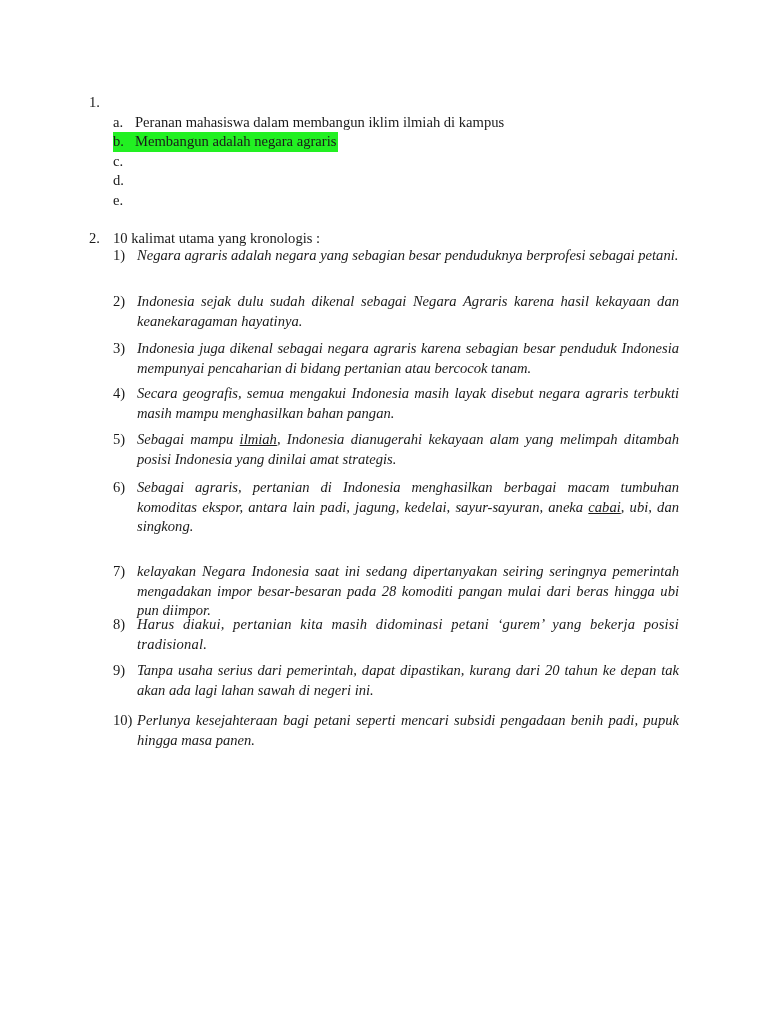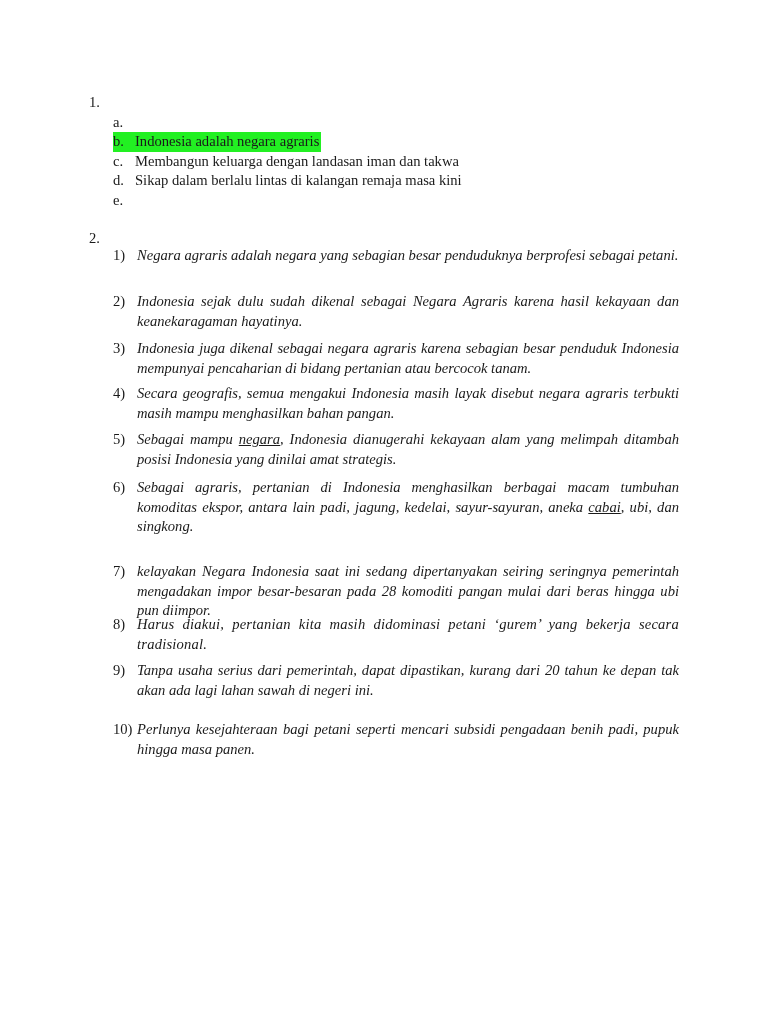--- a/index.html
+++ b/index.html
@@ -83,44 +83,44 @@
 
 <div class="page">
 
   <div class="sec" style="top:93px;">
     <div class="sec-head">
       <span class="sec-num">1.</span>
     </div>
     <ul class="opt-list">
       <li class="opt">
         <span class="lt">a.</span>
+        <span>Peranan mahasiswa dalam membangun iklim ilmiah di kampus</span>
       </li>
       <li style="display:block;height:19.5px;">
         <span class="opt hl">
           <span class="lt">b.</span>
-          <span>Indonesia adalah negara agraris</span>
+          <span>Membangun adalah negara agraris</span>
         </span>
       </li>
       <li class="opt">
         <span class="lt">c.</span>
-        <span>Membangun keluarga dengan landasan iman dan takwa</span>
       </li>
       <li class="opt">
         <span class="lt">d.</span>
-        <span>Sikap dalam berlalu lintas di kalangan remaja masa kini</span>
       </li>
       <li class="opt">
         <span class="lt">e.</span>
       </li>
     </ul>
   </div>
 
   <div class="sec" style="top:229px;height:540px;">
     <div class="sec-head">
       <span class="sec-num">2.</span>
+      <span>10 kalimat utama yang kronologis :</span>
     </div>
 
     <div class="stmt" style="top:17px;">
       <span class="n">1)</span>
       <span class="t">Negara agraris adalah negara yang sebagian besar penduduknya berprofesi sebagai petani.</span>
     </div>
 
     <div class="stmt" style="top:63px;">
       <span class="n">2)</span>
       <span class="t">Indonesia sejak dulu sudah dikenal sebagai Negara Agraris karena hasil kekayaan dan keanekaragaman hayatinya.</span>
@@ -131,42 +131,42 @@
       <span class="t">Indonesia juga dikenal sebagai negara agraris karena sebagian besar penduduk Indonesia mempunyai pencaharian di bidang pertanian atau bercocok tanam.</span>
     </div>
 
     <div class="stmt" style="top:155px;">
       <span class="n">4)</span>
       <span class="t">Secara geografis, semua mengakui Indonesia masih layak disebut negara agraris terbukti masih mampu menghasilkan bahan pangan.</span>
     </div>
 
     <div class="stmt" style="top:201px;">
       <span class="n">5)</span>
-      <span class="t"><span>Sebagai mampu </span><span class="u">negara</span><span>, Indonesia dianugerahi kekayaan alam yang melimpah ditambah posisi Indonesia yang dinilai amat strategis.</span></span>
+      <span class="t"><span>Sebagai mampu </span><span class="u">ilmiah</span><span>, Indonesia dianugerahi kekayaan alam yang melimpah ditambah posisi Indonesia yang dinilai amat strategis.</span></span>
     </div>
 
     <div class="stmt" style="top:249px;">
       <span class="n">6)</span>
       <span class="t"><span>Sebagai agraris, pertanian di Indonesia menghasilkan berbagai macam tumbuhan komoditas ekspor, antara lain padi, jagung, kedelai, sayur-sayuran, aneka </span><span class="u">cabai</span><span>, ubi, dan singkong.</span></span>
     </div>
 
     <div class="stmt" style="top:333px;">
       <span class="n">7)</span>
       <span class="t">kelayakan Negara Indonesia saat ini sedang dipertanyakan seiring seringnya pemerintah mengadakan impor besar-besaran pada 28 komoditi pangan mulai dari beras hingga ubi pun diimpor.</span>
     </div>
 
     <div class="stmt" style="top:386px;">
       <span class="n">8)</span>
-      <span class="t narrow">Harus diakui, pertanian kita masih didominasi petani ‘gurem’ yang bekerja secara tradisional.</span>
+      <span class="t narrow">Harus diakui, pertanian kita masih didominasi petani ‘gurem’ yang bekerja posisi tradisional.</span>
     </div>
 
     <div class="stmt" style="top:432px;">
       <span class="n">9)</span>
       <span class="t">Tanpa usaha serius dari pemerintah, dapat dipastikan, kurang dari 20 tahun ke depan tak akan ada lagi lahan sawah di negeri ini.</span>
     </div>
 
-    <div class="stmt" style="top:482px;margin-top:9px;">
+    <div class="stmt" style="top:482px;">
       <span class="n">10)</span>
       <span class="t">Perlunya kesejahteraan bagi petani seperti mencari subsidi pengadaan benih padi, pupuk hingga masa panen.</span>
     </div>
   </div>
 
 </div>
 
 </body></html>

